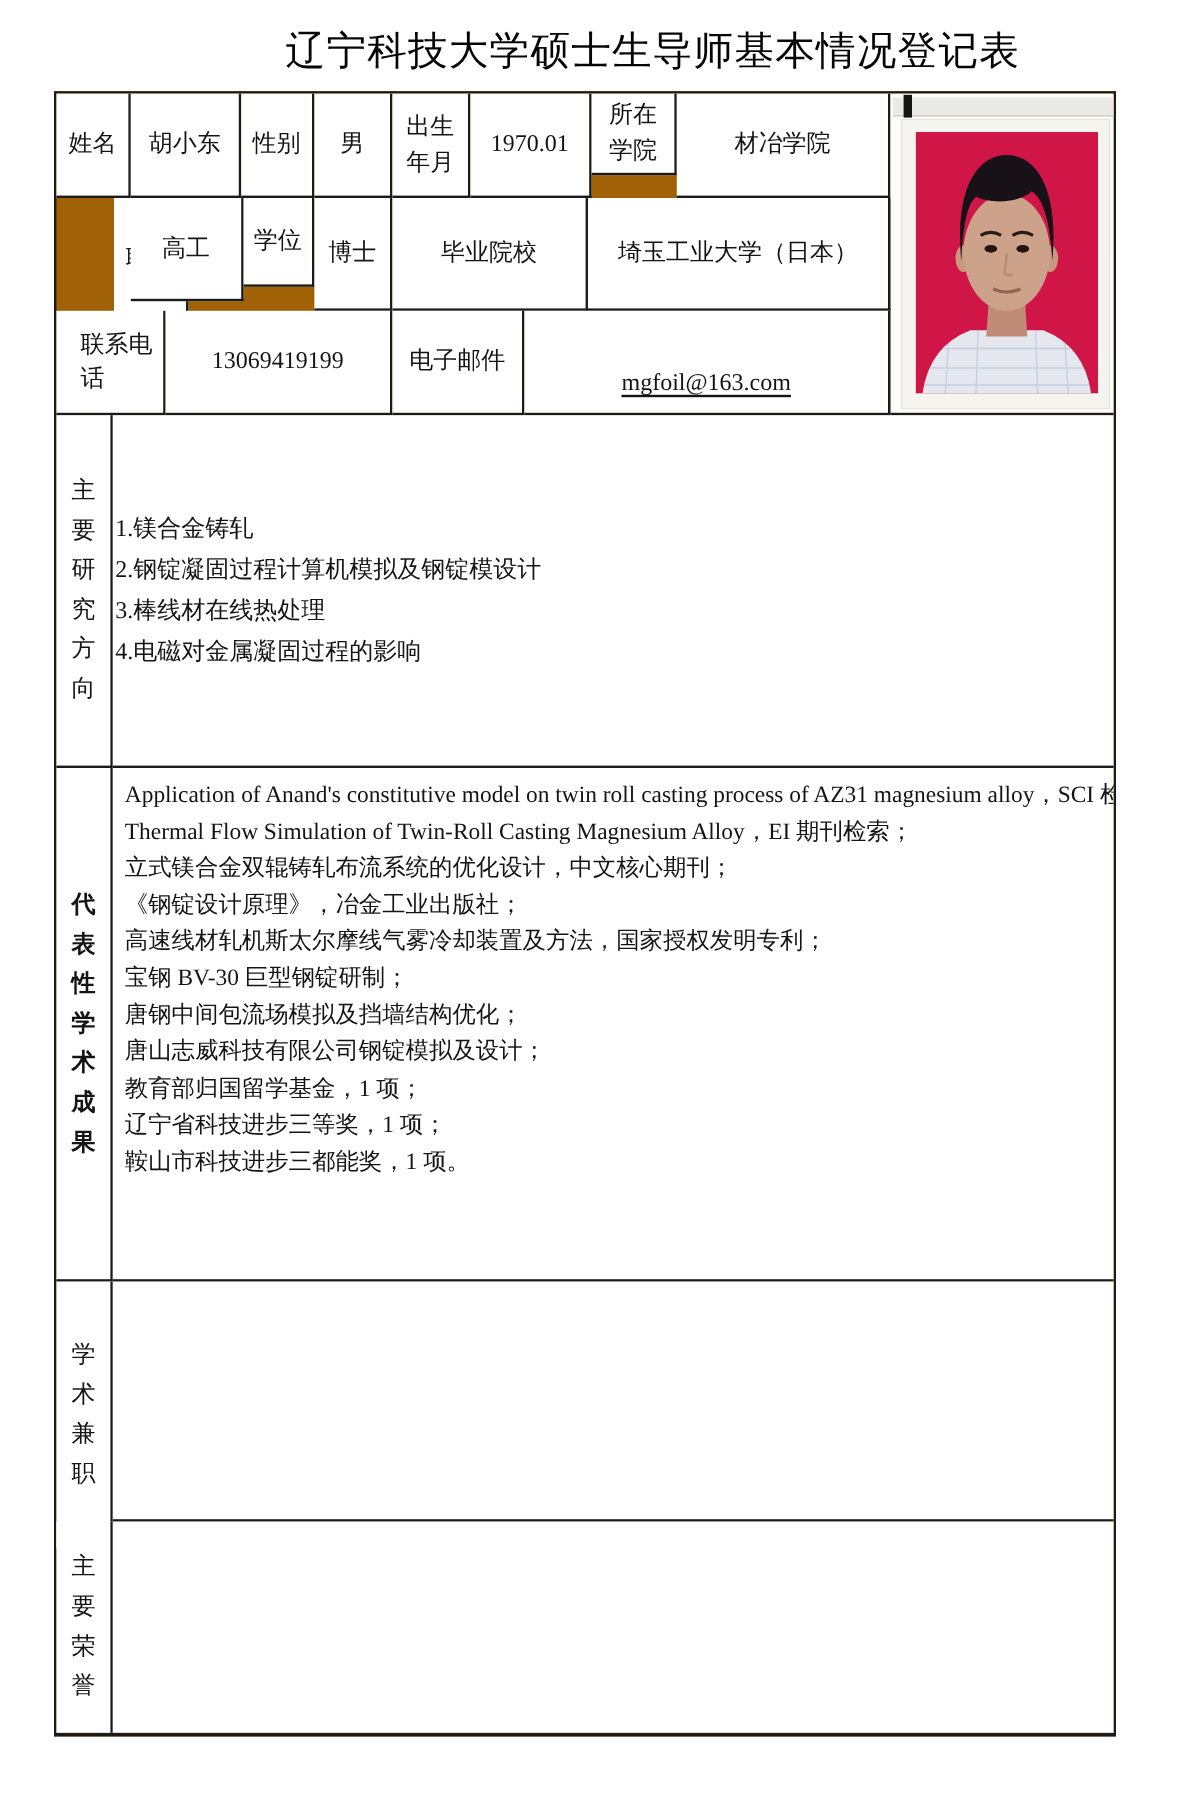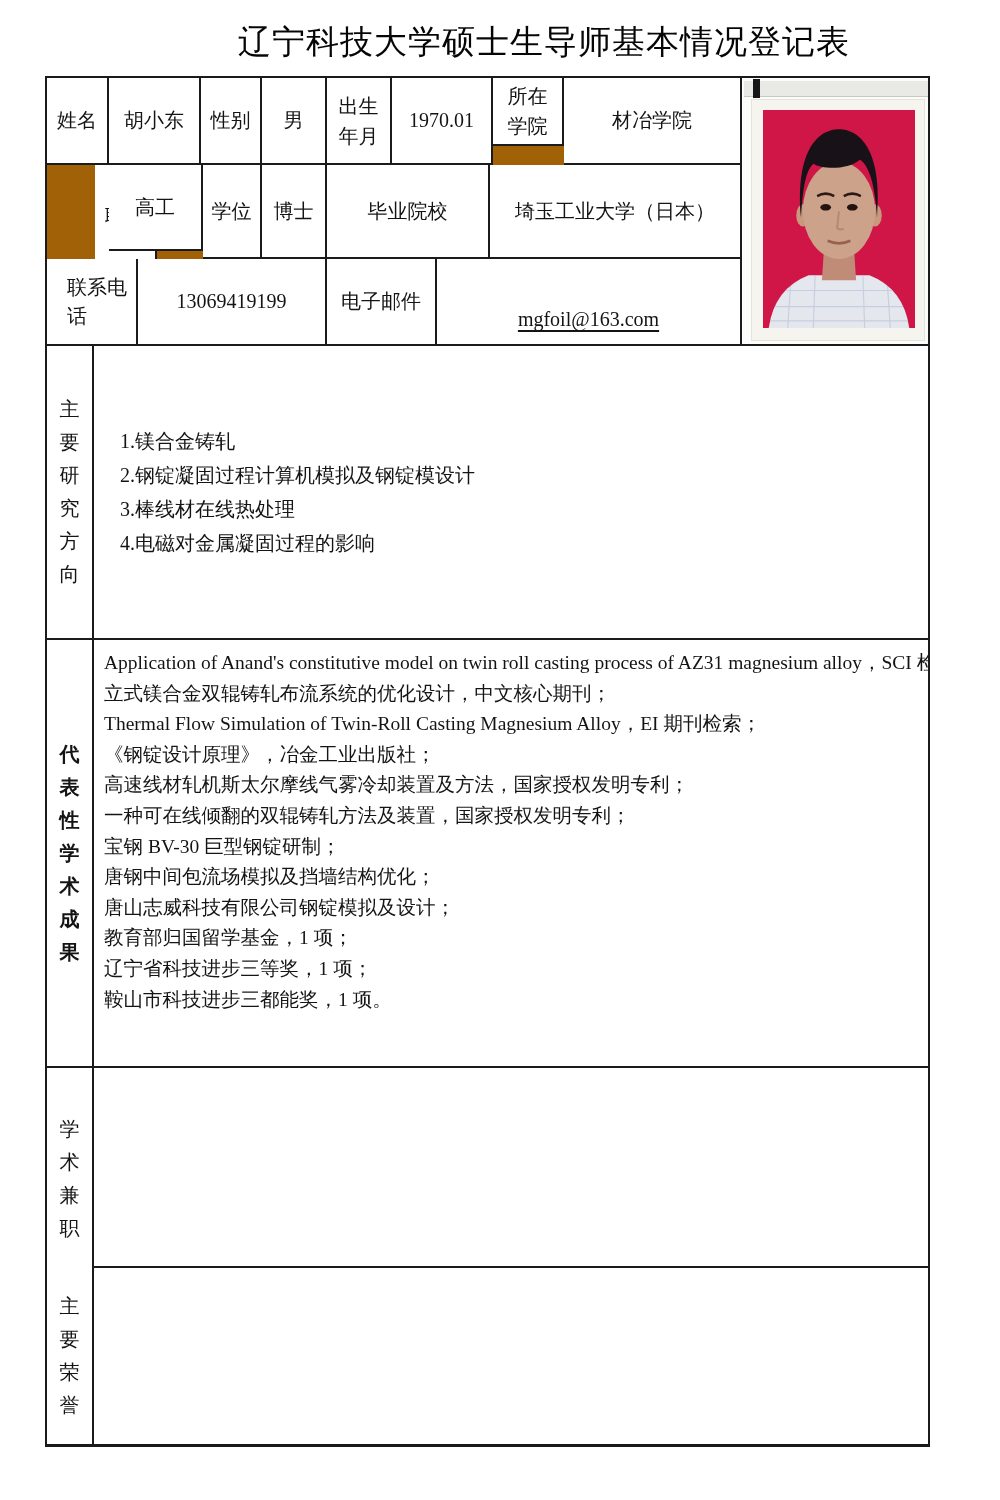--- a/index.html
+++ b/index.html
@@ -22,21 +22,21 @@
     border-right:2px solid #1b1b1b; border-bottom:2px solid #1b1b1b;
     display:flex; align-items:center; justify-content:center;
     font-size:20px; overflow:hidden; background:#fff; line-height:1.45;
   }
   .no-r { border-right:none; }
   .no-b { border-bottom:none; }
   .wrap2 { width:46px; line-height:30px; word-break:break-all; text-align:center; }
   .vlabel { width:22px; line-height:33px; word-break:break-all; text-align:center; font-size:20px; }
   .underline-text { text-decoration:underline; text-underline-offset:4px;margin-top:36px; }
   .left-align { justify-content:flex-start; }
-  .research-list { padding-left:26px; font-size:20px; line-height:34px; width:100%; }
+  .research-list { padding-left:2px; font-size:20px; line-height:34px; width:100%; }
   .ach-cell { align-items:flex-start; }
   .ach-list { padding:8px 16px 0 10px; font-size:19.5px; line-height:30.6px; width:100%; }
   .ach-line, .research-line { white-space:nowrap; }
 
   
   .photo-cell { background:#fcfcfa; align-items:stretch; justify-content:stretch; }
   .photo-wrap { position:relative; width:100%; height:100%; }
   .photo-topband { position:absolute; left:2px; top:3px; right:0; height:15px; background:#e9e9e5; border-bottom:1px solid #c9c9c4; }
   .photo-corner-mark { position:absolute; left:11px; top:1px; width:7px; height:19px; background:#161616; }
   .photo-paper { position:absolute; left:9px; top:21px; right:3px; bottom:3px; background:#f5f4ef; box-shadow:inset 0 0 0 1px #e4e3dc; }
@@ -98,21 +98,21 @@
             <path d="M80,100 L78,116 Q80,119 85,117" stroke="#b7886e" stroke-width="2" fill="none"></path>
             <path d="M68,129 Q80,134 92,129" stroke="#96624f" stroke-width="2.6" fill="none"></path>
           </svg>
         </div>
       </div>
     </div>
   </div>
 
   <div class="cell" style="left:0;top:87px;width:62px;height:104px;margin-left:48px;">职称</div>
   <div class="cell" style="left:62px;top:87px;width:94px;height:86px;">高工</div>
-  <div class="cell" style="left:156px;top:87px;width:59px;height:94px;">学位</div>
+  <div class="cell" style="left:156px;top:87px;width:59px;height:74px;">学位</div>
   <div class="cell" style="left:215px;top:87px;width:65px;height:94px;">博士</div>
   <div class="cell" style="left:280px;top:87px;width:163px;height:94px;">毕业院校</div>
   <div class="cell" style="left:443px;top:87px;width:252px;height:94px;">埼玉工业大学（日本）</div>
 
   <div class="cell" style="left:0;top:181px;width:91px;height:87px;padding-left:20px;">联系电话</div>
   <div class="cell" style="left:91px;top:181px;width:189px;height:87px;">13069419199</div>
   <div class="cell" style="left:280px;top:181px;width:110px;height:87px;">电子邮件</div>
   <div class="cell" style="left:390px;top:181px;width:305px;height:87px;">
     <span class="underline-text">mgfoil@163.com</span>
   </div>
@@ -128,25 +128,24 @@
         <div class="research-line">4.电磁对金属凝固过程的影响</div>
       </div>
   </div>
 
   <div class="cell" style="left:0;top:562px;width:47px;height:428px;font-weight:bold;">
     <span class="vlabel">代表性学术成果</span>
   </div>
   <div class="cell no-r left-align ach-cell" style="left:47px;top:562px;width:834px;height:428px;">
     <div class="ach-list">
         <div class="ach-line">Application of Anand's constitutive model on twin roll casting process of AZ31 magnesium alloy，SCI 检索；</div>
+        <div class="ach-line">Thermal Flow Simulation of Twin-Roll Casting Magnesium Alloy，EI 期刊检索；</div>
         <div class="ach-line">立式镁合金双辊铸轧布流系统的优化设计，中文核心期刊；</div>
-        <div class="ach-line">Thermal Flow Simulation of Twin-Roll Casting Magnesium Alloy，EI 期刊检索；</div>
         <div class="ach-line">《钢锭设计原理》，冶金工业出版社；</div>
         <div class="ach-line">高速线材轧机斯太尔摩线气雾冷却装置及方法，国家授权发明专利；</div>
-        <div class="ach-line">一种可在线倾翻的双辊铸轧方法及装置，国家授权发明专利；</div>
         <div class="ach-line">宝钢 BV-30 巨型钢锭研制；</div>
         <div class="ach-line">唐钢中间包流场模拟及挡墙结构优化；</div>
         <div class="ach-line">唐山志威科技有限公司钢锭模拟及设计；</div>
         <div class="ach-line">教育部归国留学基金，1 项；</div>
         <div class="ach-line">辽宁省科技进步三等奖，1 项；</div>
         <div class="ach-line">鞍山市科技进步三都能奖，1 项。</div>
       </div>
   </div>
 
   <div class="cell" style="left:0;top:990px;width:47px;height:224px;">

